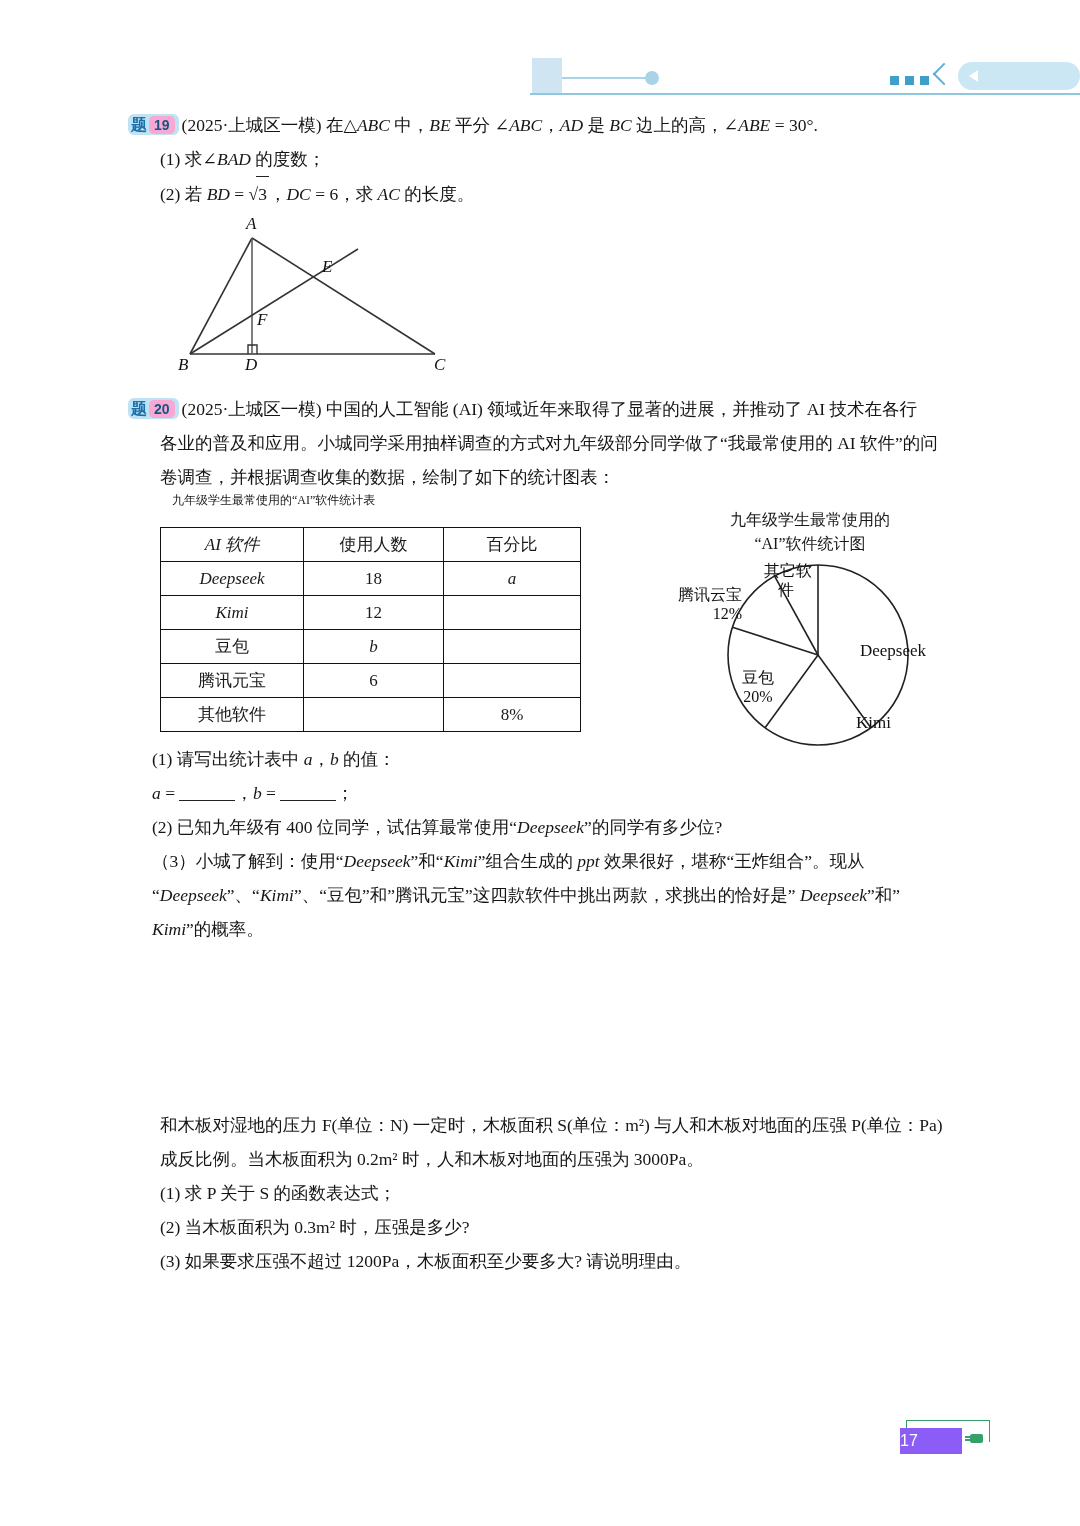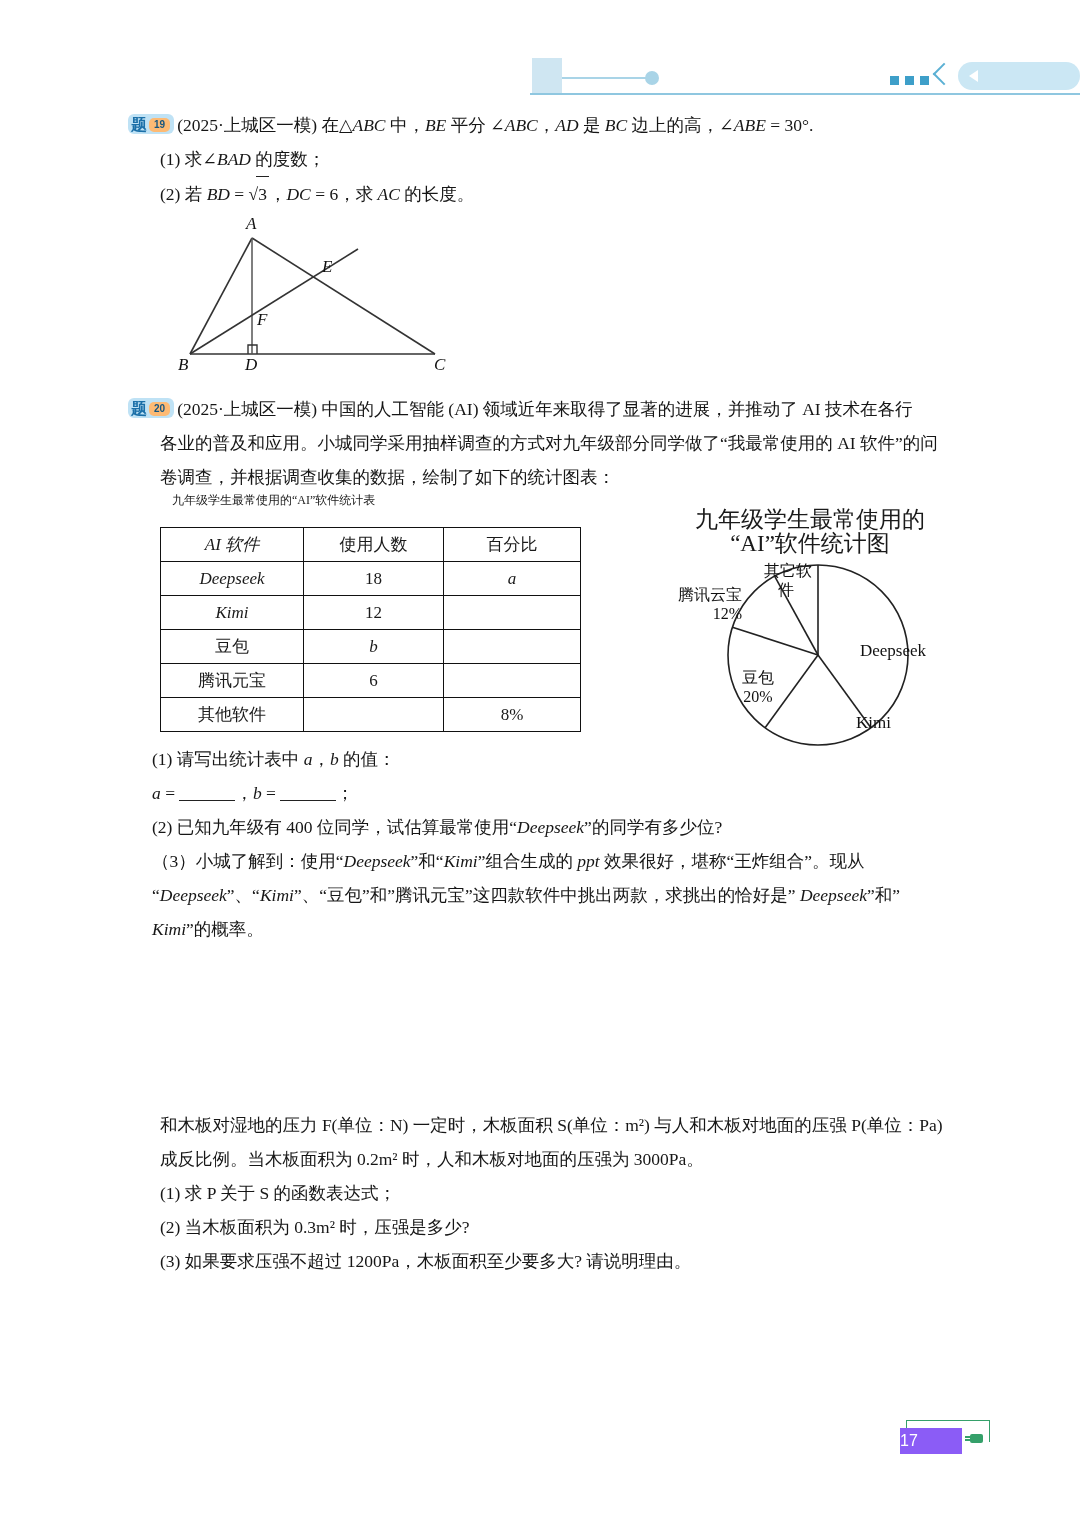--- a/index.html
+++ b/index.html
@@ -131,23 +131,23 @@
   }
   .qbadge .ti {
     font-size: 16px;
     color: #1a6fa8;
     font-weight: bold;
     font-family: "Liberation Sans", "DejaVu Sans", sans-serif;
     vertical-align: middle;
   }
   .qbadge .num {
     display: inline-block;
-    background: #fdba74;
+    background: #f9a8d4;
     border-radius: 5px;
-    font-size: 10px;
+    font-size: 14px;
     font-weight: bold;
     color: #15557f;
     padding: 2px 5px;
     margin-left: 2px;
     vertical-align: middle;
     font-family: "Liberation Sans", "DejaVu Sans", sans-serif;
   }
 
   .blank-line {
     display: inline-block;
@@ -215,21 +215,21 @@
     top: 508px;
     width: 300px;
     height: 245px;
   }
   .pie-title {
     position: absolute;
     top: 0;
     left: 0;
     width: 300px;
     text-align: center;
-    font-size: 23px;
+    font-size: 16px;
     line-height: 24px;
   }
   .pie-svg {
     position: absolute;
     left: 0;
     top: 50px;
   }
   .pie-lbl {
     position: absolute;
     font-size: 16px;

